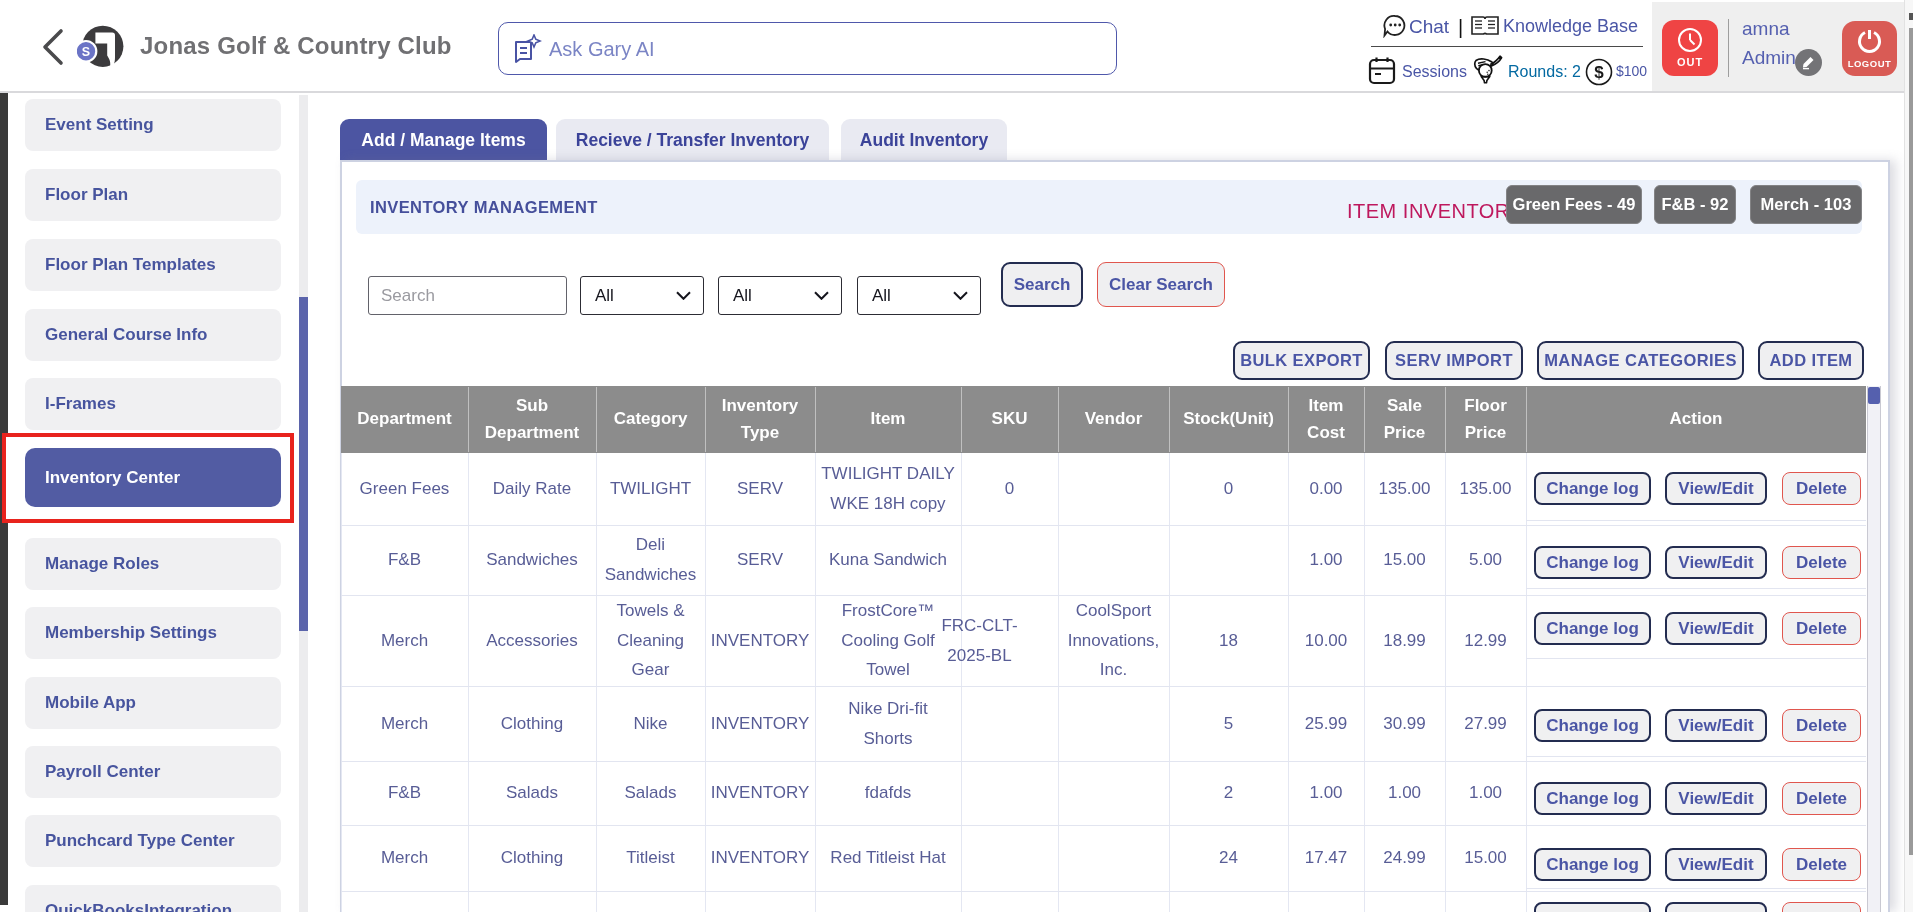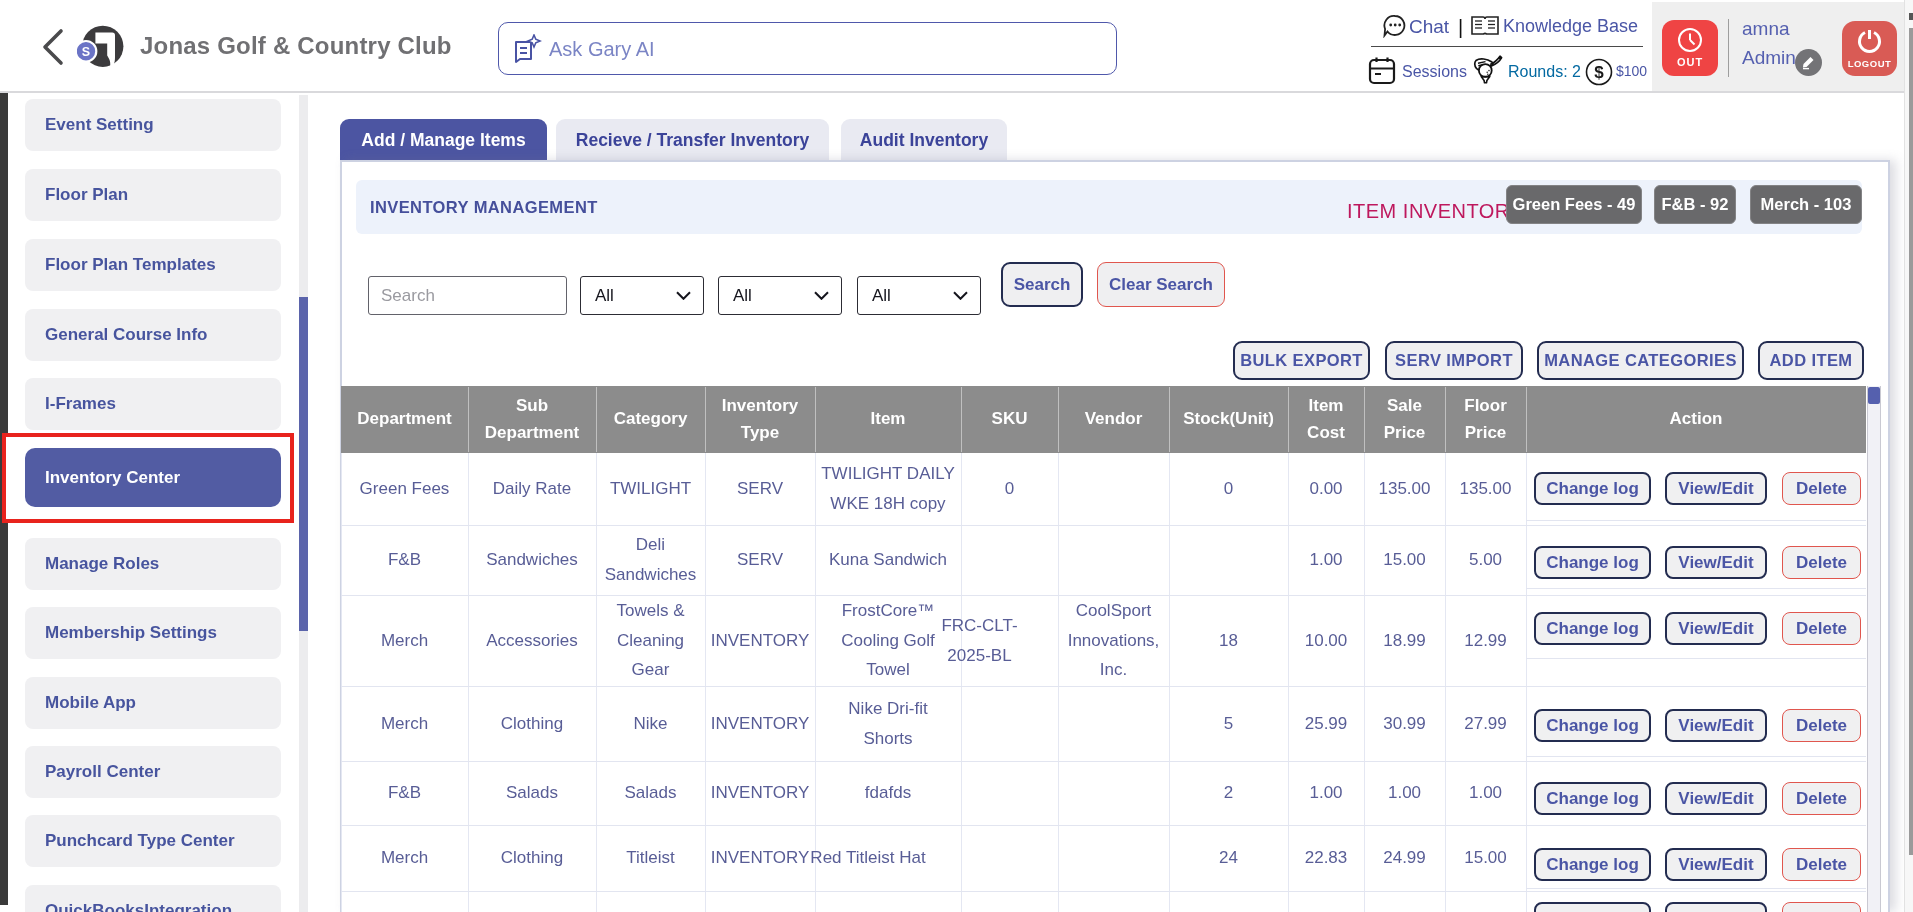--- a/index.html
+++ b/index.html
@@ -306,23 +306,23 @@
       <div class="tcell" style="left:1364px;top:761px;width:81px;height:64px;">1.00</div>
       <div class="tcell" style="left:1445px;top:761px;width:81px;height:64px;">1.00</div>
       <div class="abtn" style="left:1534px;top:782px;width:117px;">Change log</div>
       <div class="abtn" style="left:1665px;top:782px;width:102px;">View/Edit</div>
       <div class="dbtn" style="left:1782px;top:782px;width:79px;">Delete</div>
 
       <div class="tcell" style="left:341px;top:825px;width:127px;height:66px;">Merch</div>
       <div class="tcell" style="left:468px;top:825px;width:128px;height:66px;">Clothing</div>
       <div class="tcell" style="left:596px;top:825px;width:109px;height:66px;">Titleist</div>
       <div class="tcell" style="left:705px;top:825px;width:110px;height:66px;">INVENTORY</div>
-      <div class="tcell" style="left:795px;top:825px;width:146px;height:66px;">Red Titleist Hat</div>
+      <div class="tcell" style="left:815px;top:825px;width:146px;height:66px;">Red Titleist Hat</div>
       <div class="tcell" style="left:1169px;top:825px;width:119px;height:66px;">24</div>
-      <div class="tcell" style="left:1288px;top:825px;width:76px;height:66px;">22.83</div>
+      <div class="tcell" style="left:1288px;top:825px;width:76px;height:66px;">17.47</div>
       <div class="tcell" style="left:1364px;top:825px;width:81px;height:66px;">24.99</div>
       <div class="tcell" style="left:1445px;top:825px;width:81px;height:66px;">15.00</div>
       <div class="abtn" style="left:1534px;top:848px;width:117px;">Change log</div>
       <div class="abtn" style="left:1665px;top:848px;width:102px;">View/Edit</div>
       <div class="dbtn" style="left:1782px;top:848px;width:79px;">Delete</div>
 
       <div class="abtn" style="left:1534px;top:902px;width:117px;">Change log</div>
       <div class="abtn" style="left:1665px;top:902px;width:102px;">View/Edit</div>
       <div class="dbtn" style="left:1782px;top:902px;width:79px;">Delete</div>
     </div>

